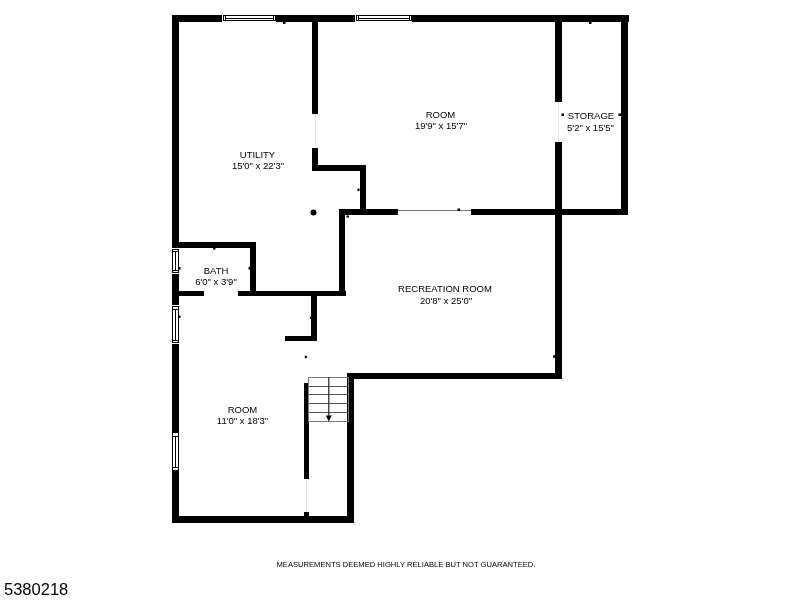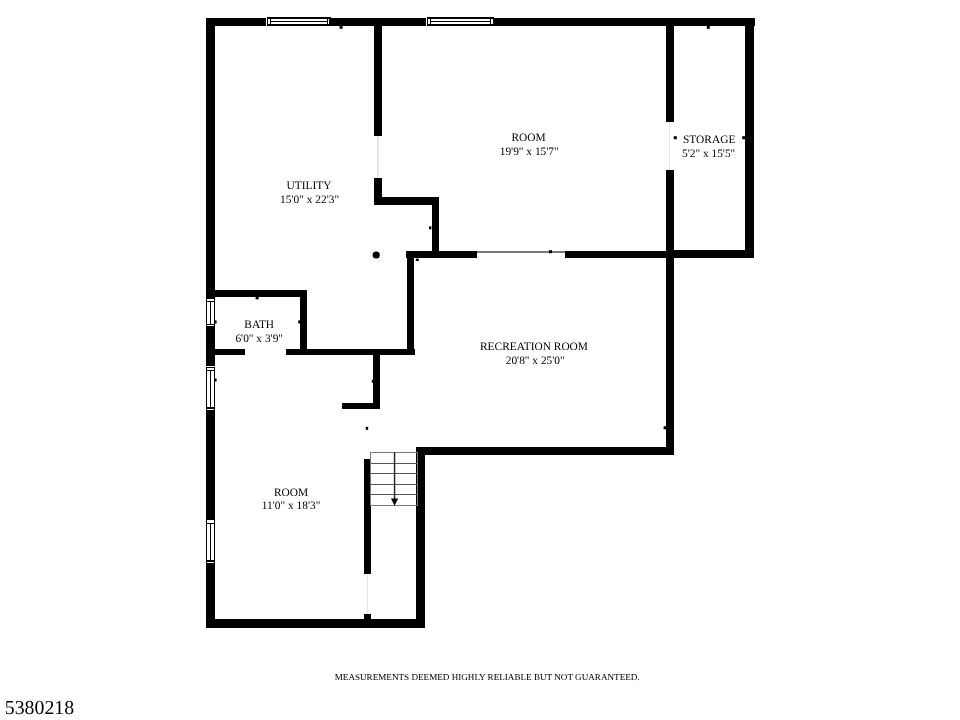--- a/index.html
+++ b/index.html
@@ -1,17 +1,17 @@
 <!DOCTYPE html>
 <html><head>
 <meta charset="utf-8">
 <style>
   html,body{margin:0;padding:0;background:#fff;}
   .page{position:relative;width:800px;height:600px;background:#fff;overflow:hidden;
-        font-family:Liberation Serif, serif;}
+        font-family:Liberation Sans, sans-serif;}
   svg{position:absolute;left:0;top:0;}
   text{fill:#000;}
 </style>
 </head>
 <body>
 <div class="page">
 <svg width="800" height="600" viewBox="0 0 800 600">
   <g shape-rendering="crispEdges">
 
     <rect x="172" y="15" width="457" height="6.5" fill="#000"></rect>

